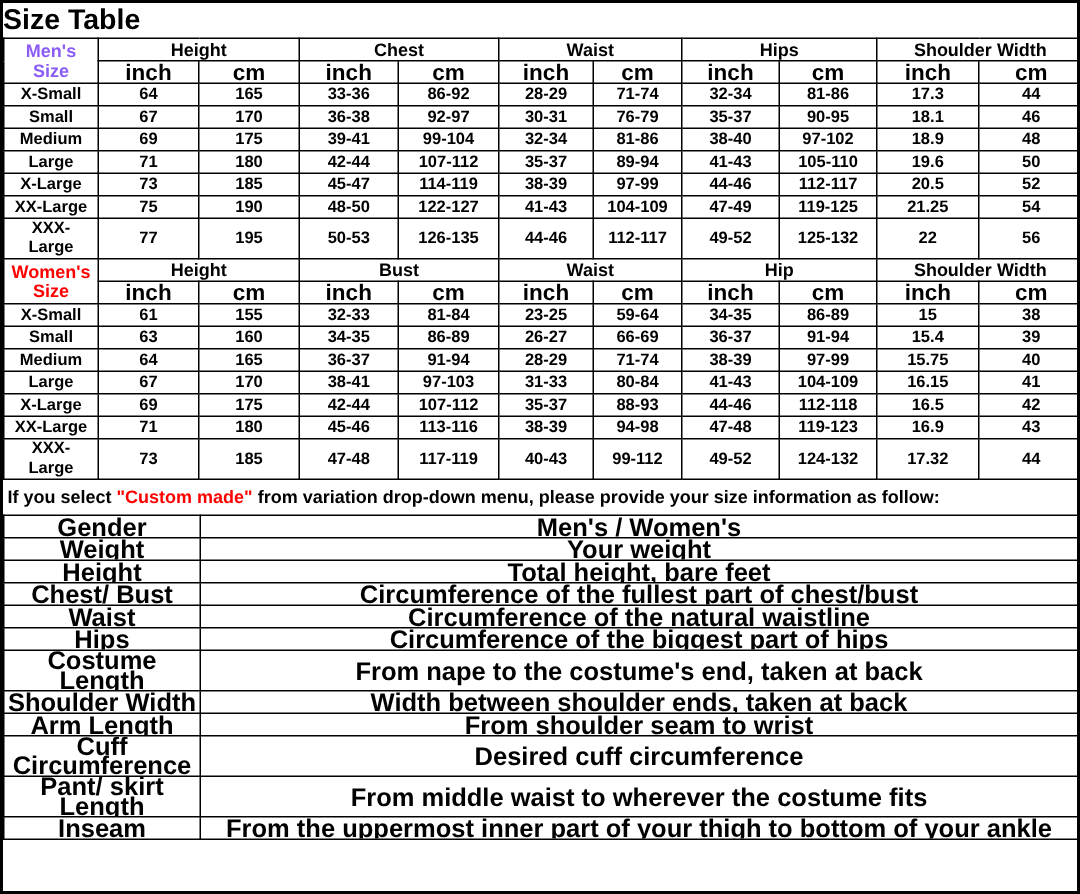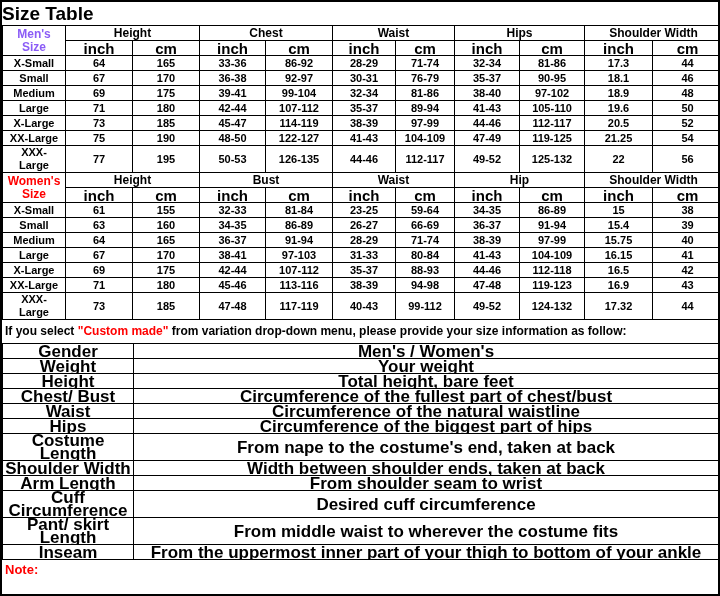--- a/index.html
+++ b/index.html
@@ -362,16 +362,15 @@
           <td class="mdesc">From middle waist to wherever the costume fits</td>
         </tr>
         <tr>
           <th class="mlabel">Inseam</th>
           <td class="mdesc">From the uppermost inner part of your thigh to bottom of your ankle</td>
         </tr>
       </tbody>
   </table>
 
   <div class="note-block">
-    <div class="note-heading red-text" style="color: rgb(255, 0, 0);">Note:</div>
   </div>
 
 </div>
 
 </body></html>

